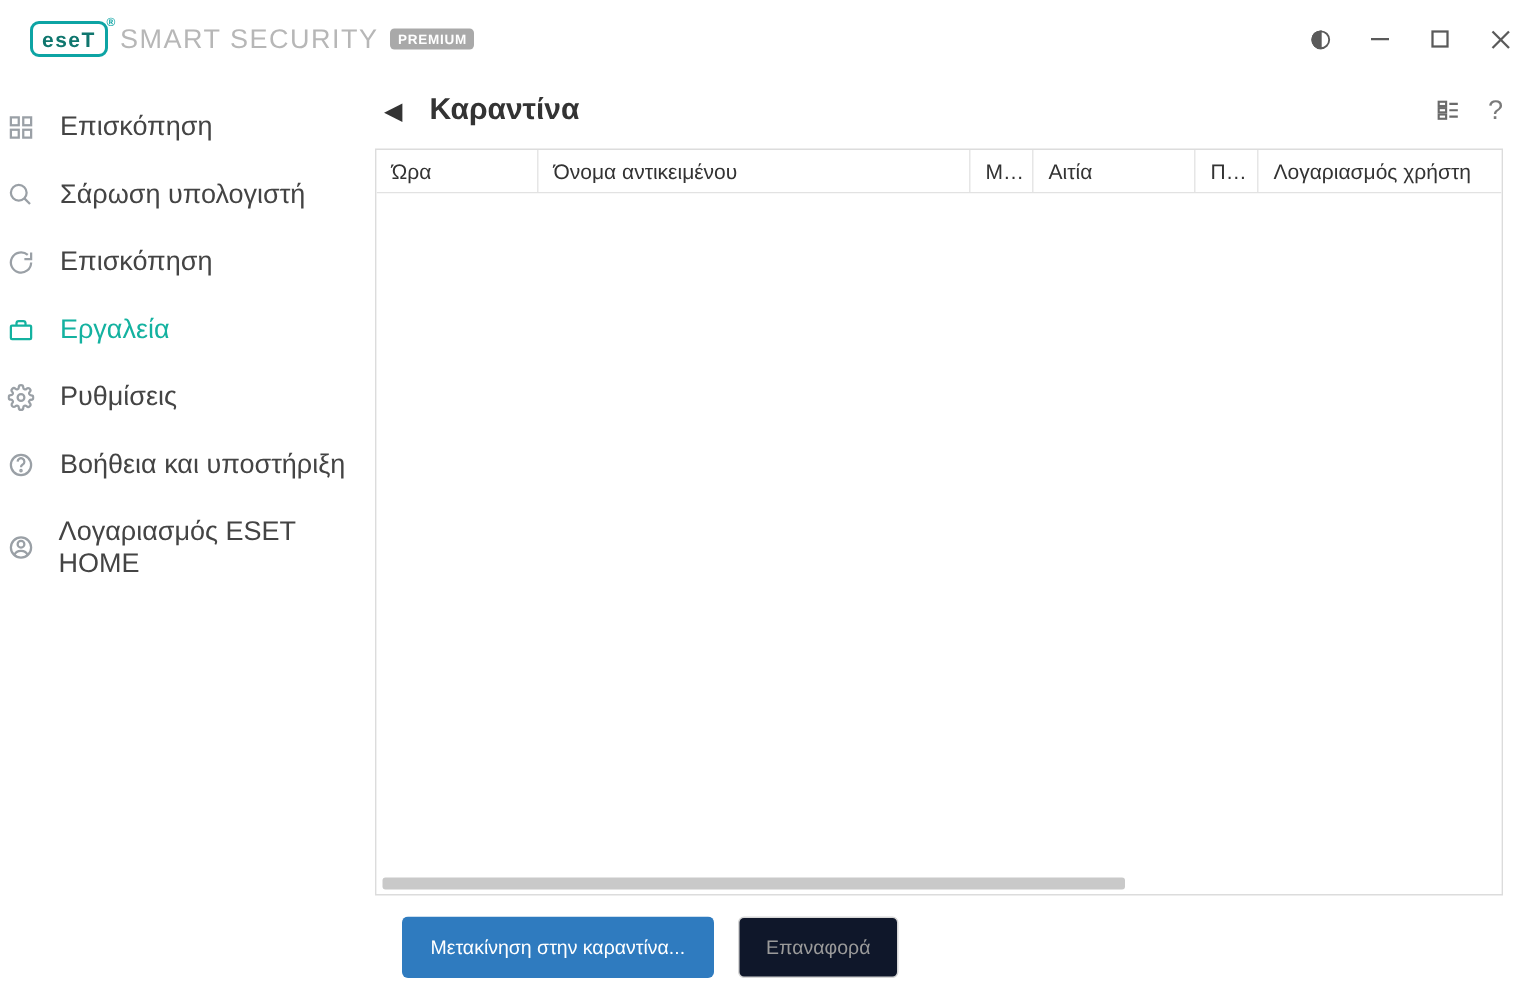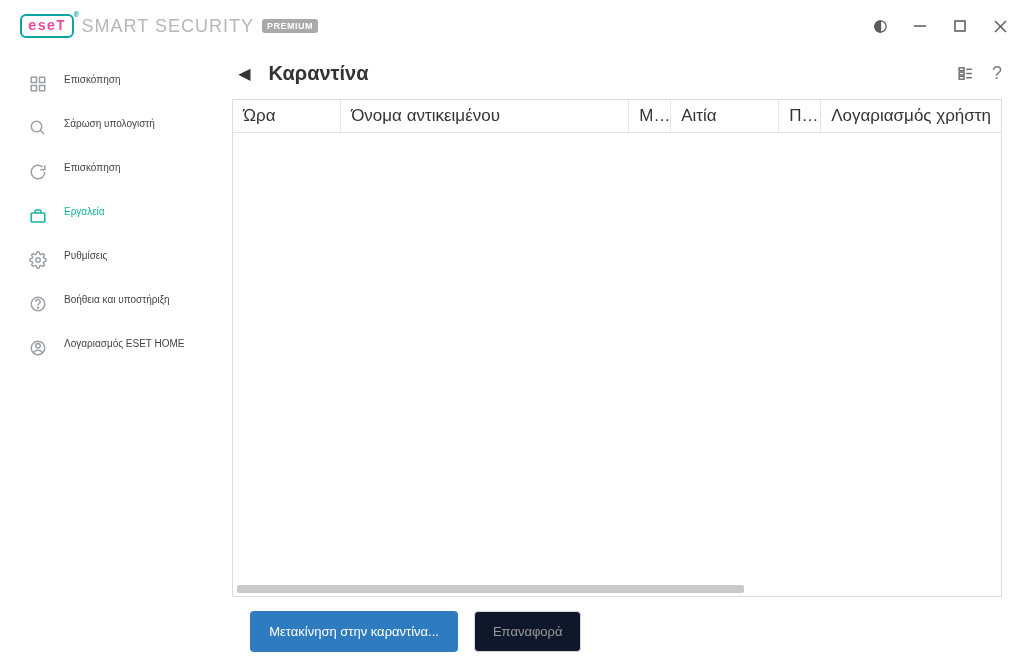--- a/index.html
+++ b/index.html
@@ -3,56 +3,55 @@
 <meta charset="utf-8">
 <style>
 * { margin: 0; padding: 0; box-sizing: border-box; font-family: "Segoe UI", Arial, sans-serif; }
 body { width: 1024px; height: 670px; background: #fff; overflow: hidden; position: relative; }
 
 
 .header { display: flex; align-items: center; justify-content: space-between; padding: 12px 16px 8px 20px; height: 48px; }
 .brand { display: flex; align-items: center; gap: 8px; }
 .logo {
   display: inline-flex; align-items: center; justify-content: center;
-  border: 2px solid #0da4a4; border-radius: 6px; color: #ec4899;
+  border: 2px solid #0da4a4; border-radius: 6px; color: #0f766e;
   font-weight: 700; font-size: 14px; letter-spacing: 1px; padding: 2px 6px;
   position: relative;
-  font-family: Liberation Mono, monospace;
 }
 .logo::after { content: "®"; position: absolute; top: -6px; right: -8px; font-size: 8px; color: #0da4a4; }
 .product { color: #b7b7b7; font-weight: 300; font-size: 18px; letter-spacing: 1px; }
 .badge { background: #a9a9a9; color: #fff; font-size: 9px; font-weight: 600; padding: 2px 5px; border-radius: 3px; letter-spacing: 0.5px; }
 .win-controls { display: flex; align-items: center; gap: 24px; }
 .win-controls span { color: #5a5a5a; font-size: 15px; cursor: pointer; display: inline-flex; align-items: center; justify-content: center; width: 16px; height: 16px; }
 
 
 .body { display: flex; height: calc(670px - 48px); }
 
 
 .sidebar { width: 250px; padding: 14px 0 0 0; display: flex; flex-direction: column; }
 .nav { flex: 1; }
-.nav-item { display: flex; align-items: flex-start; gap: 16px; padding: 12px 28px; cursor: pointer; color: #444; font-size: 10px; }
+.nav-item { display: flex; align-items: center; gap: 16px; padding: 12px 4px; cursor: pointer; color: #444; font-size: 18px; }
 .nav-item .icon { width: 20px; height: 20px; display: inline-flex; align-items: center; justify-content: center; color: #9aa0a6; }
 .nav-item.active { color: #14b2a0; }
 .nav-item.active .icon { color: #14b2a0; }
 .tagline { color: #7d7d7d; font-size: 12px; padding: 0 20px 22px 20px; letter-spacing: 0.4px; }
 
 
 .main { flex: 1; padding: 14px 22px 18px 0; display: flex; flex-direction: column; }
 .title-row { display: flex; align-items: center; justify-content: space-between; padding-left: 6px; margin-bottom: 14px; }
 .title-left { display: flex; align-items: center; gap: 18px; }
 .back-arrow { font-size: 16px; color: #333; cursor: pointer; }
 .page-title { font-size: 20px; color: #333; font-weight: 600; }
 .title-right { display: flex; align-items: center; gap: 18px; color: #6a6a6a; }
 .title-right span { cursor: pointer; }
 
 
 .table-wrap { flex: 1; border: 1px solid #dcdcdc; display: flex; flex-direction: column; overflow: hidden; }
 .thead { display: flex; border-bottom: 1px solid #e2e2e2; background: #fff; }
-.th { padding: 6px 10px; font-size: 17px; color: #333; border-right: 1px solid #e6e6e6; overflow: hidden; white-space: nowrap; text-overflow: ellipsis; }
+.th { padding: 6px 10px; font-size: 14px; color: #333; border-right: 1px solid #e6e6e6; overflow: hidden; white-space: nowrap; text-overflow: ellipsis; }
 .th:last-child { border-right: none; }
 .tbody { flex: 1; background: #fff; }
 .hscroll { height: 14px; background: #fff; display: flex; align-items: center; }
 .hscroll-thumb { height: 8px; background: #c9c9c9; border-radius: 2px; margin-left: 4px; }
 
 
 .footer { display: flex; gap: 16px; padding: 14px 0 0 18px; }
 .btn { padding: 12px 18px; border-radius: 4px; font-size: 13px; border: 1px solid transparent; cursor: pointer; }
 .btn-primary { background: #2f7bbf; color: #fff; }
 .btn-secondary { background: #0f172a; color: #9a9a9a; border: 1px solid #d6d6d6; cursor: default; }

